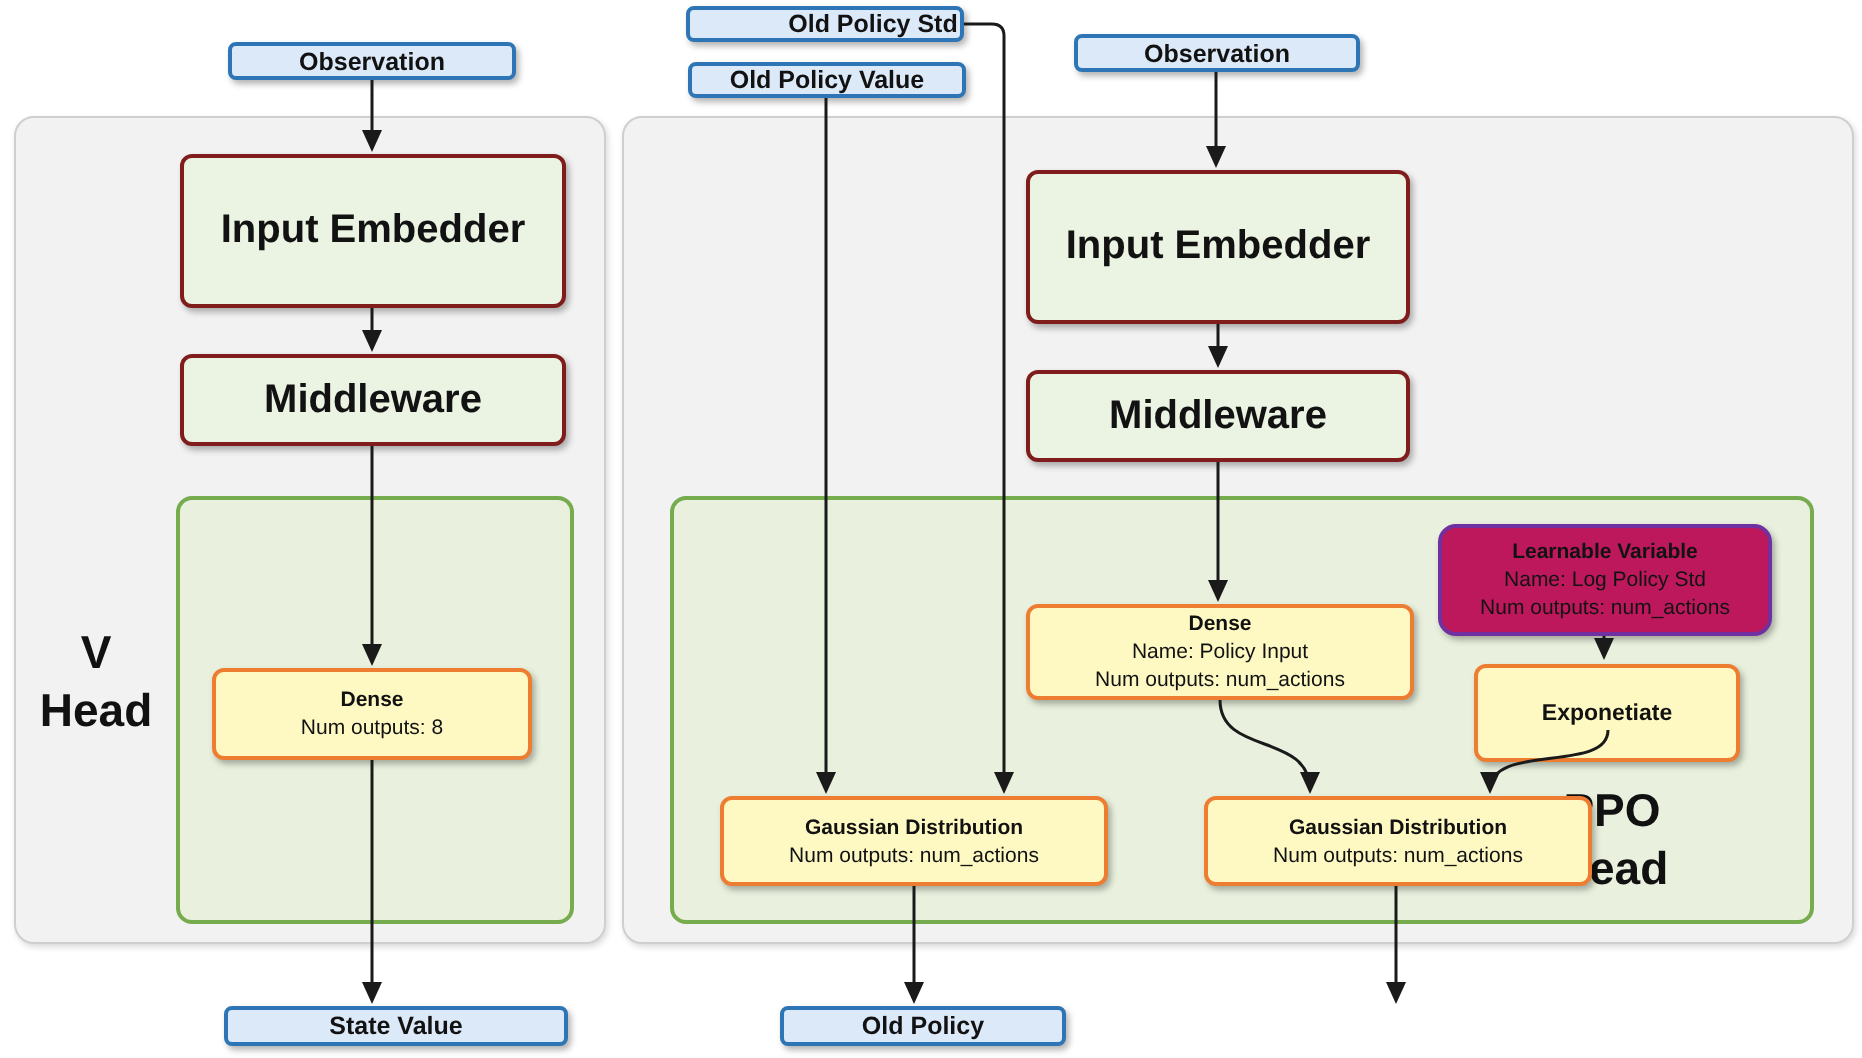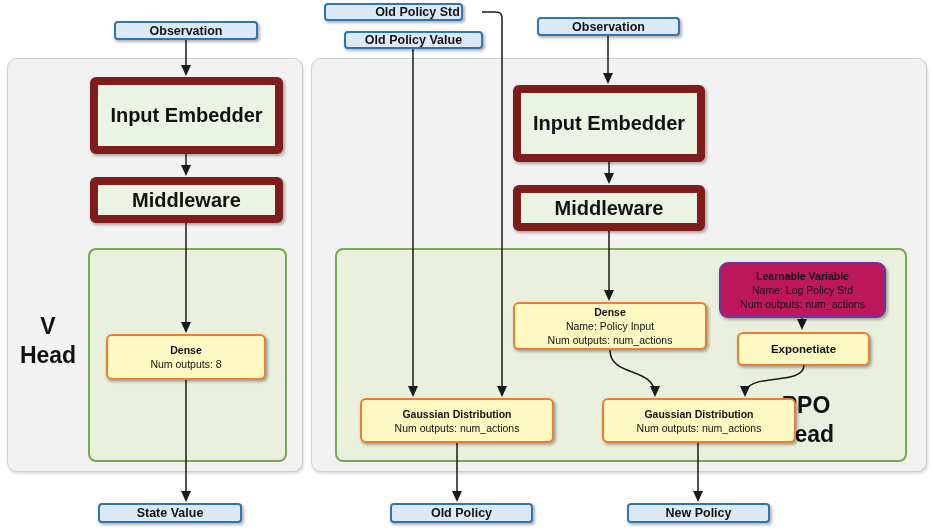--- a/index.html
+++ b/index.html
@@ -6,21 +6,21 @@
     font-family:"Liberation Sans","DejaVu Sans",sans-serif;overflow:hidden;}
   .stage{position:relative;width:931px;height:529px;background:#ffffff;}
   .panel{position:absolute;background:#f2f2f2;border:1.5px solid #cfcfcf;border-radius:10px;
     box-shadow:1px 1.5px 3px rgba(0,0,0,0.15);}
   .greenbox{position:absolute;background:#e9f1de;border:2px solid #76ab4e;border-radius:8px;}
   .node{position:absolute;display:flex;align-items:center;justify-content:center;
     flex-direction:column;box-sizing:border-box;text-align:center;color:#121212;
     box-shadow:1.5px 2px 3px rgba(0,0,0,0.3);}
   .blue{background:#dce9f8;border:2px solid #2e75b6;border-radius:4px;
     font-weight:700;font-size:12.5px;}
-  .green{background:#ebf3e3;border:8px solid #7f1d1d;border-radius:6px;
+  .green{background:#ebf3e3;border:2px solid #7f1d1d;border-radius:6px;
     font-weight:700;font-size:20px;}
   .orange{background:#fef9c3;border:2.5px solid #ed7d31;border-radius:6px;}
   .purple{background:#be185d;border:2.5px solid #7030a0;border-radius:9px;}
   .t{font-weight:700;font-size:10.5px;line-height:14px;}
   .s{font-weight:400;font-size:10.5px;line-height:14px;}
   .headlabel{position:absolute;font-weight:700;font-size:23px;line-height:29px;
     color:#111;text-align:center;}
   svg.wires{position:absolute;left:0;top:0;pointer-events:none;}
   svg.wires path{fill:none;stroke:#1a1a1a;stroke-width:1.5;}
 </style>
@@ -47,33 +47,33 @@
 
   <div class="node green" style="left:90px;top:177px;width:193px;height:46px;">
     <span>Middleware</span>
   </div>
 
   <div class="node orange" style="left:106px;top:334px;width:160px;height:46px;">
     <div class="t">Dense</div>
     <div class="s">Num outputs: 8</div>
   </div>
 
-  <div class="node blue" style="left:98px;top:503px;width:144px;height:20px;">
+  <div class="node blue" style="left:112px;top:503px;width:172px;height:20px;">
     <span>State Value</span>
   </div>
 
   <div class="panel" style="left:311px;top:58px;width:614px;height:412px;"></div>
   <div class="greenbox" style="left:335px;top:248px;width:568px;height:210px;"></div>
 
   <div class="headlabel" style="left:756px;top:391px;width:100px;">
     <div>PPO</div>
     <div>Head</div>
   </div>
 
-  <div class="node blue" style="left:324px;top:3px;width:139px;height:18px;padding-left:48px;">
+  <div class="node blue" style="left:343px;top:3px;width:139px;height:18px;padding-left:48px;">
     <span>Old Policy Std</span>
   </div>
 
   <div class="node blue" style="left:344px;top:31px;width:139px;height:18px;">
     <span>Old Policy Value</span>
   </div>
 
   <div class="node blue" style="left:537px;top:17px;width:143px;height:19px;">
     <span>Observation</span>
   </div>
@@ -91,41 +91,38 @@
     <div class="s">Name: Policy Input</div>
     <div class="s">Num outputs: num_actions</div>
   </div>
 
   <div class="node purple" style="left:719px;top:262px;width:167px;height:56px;">
     <div class="t">Learnable Variable</div>
     <div class="s">Name: Log Policy Std</div>
     <div class="s">Num outputs: num_actions</div>
   </div>
 
-  <div class="node orange" style="left:737px;top:332px;width:133px;height:34px;">
+  <div class="node orange" style="left:737px;top:332px;width:133px;height:49px;">
     <div class="t" style="font-size:11.5px;">Exponetiate</div>
   </div>
 
   <div class="node orange" style="left:360px;top:398px;width:194px;height:45px;">
     <div class="t">Gaussian Distribution</div>
     <div class="s">Num outputs: num_actions</div>
   </div>
 
   <div class="node orange" style="left:602px;top:398px;width:194px;height:45px;">
     <div class="t">Gaussian Distribution</div>
     <div class="s">Num outputs: num_actions</div>
   </div>
 
   <div class="node blue" style="left:390px;top:503px;width:143px;height:20px;">
     <span>Old Policy</span>
   </div>
 
-  <div class="node blue" style="left:627px;top:503px;width:143px;height:20px;">
-    <span>New Policy</span>
-  </div>
 
   <svg class="wires" width="931" height="529" viewBox="0 0 931 529">
     <defs>
       <marker id="arr" markerUnits="userSpaceOnUse" markerWidth="11" markerHeight="10" refX="9" refY="5" orient="auto">
         <path d="M0,0 L11,5 L0,10 Z" style="fill:#1a1a1a;stroke:none;"></path>
       </marker>
     </defs>
     <path d="M186,40 L186,74" marker-end="url(#arr)"></path>
     <path d="M186,154 L186,174" marker-end="url(#arr)"></path>
     <path d="M186,223 L186,331" marker-end="url(#arr)"></path>

